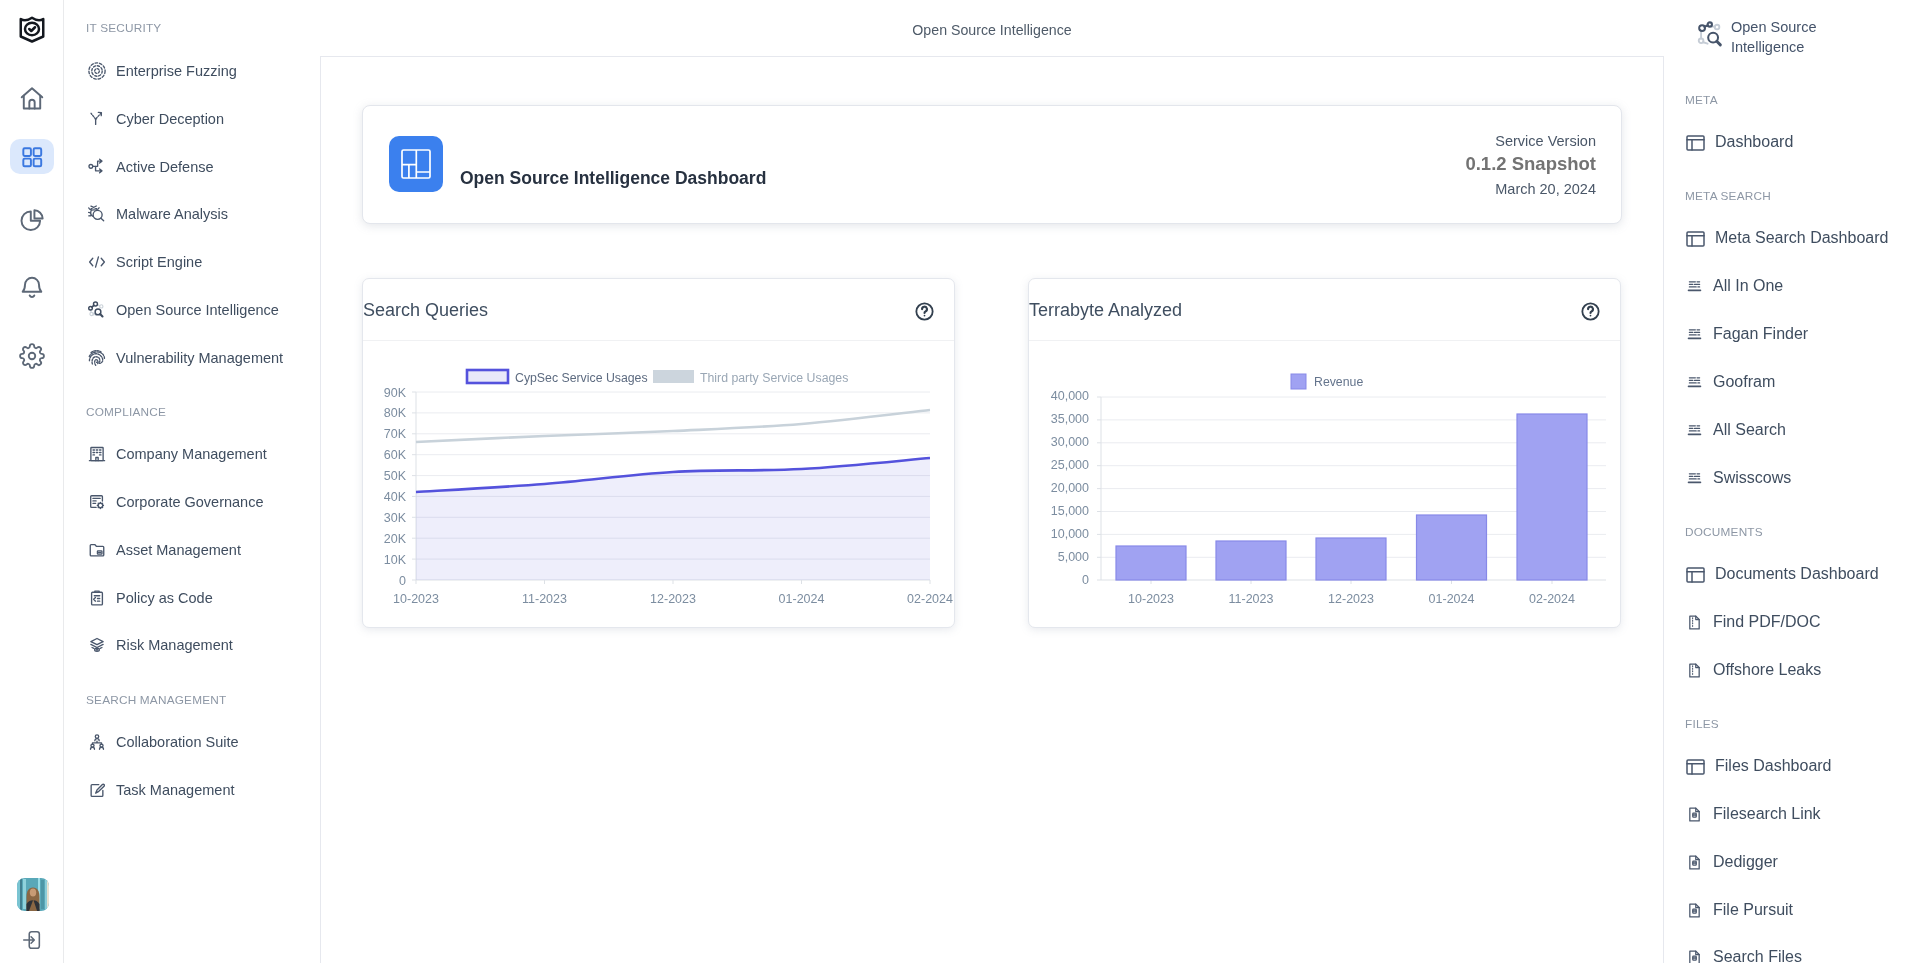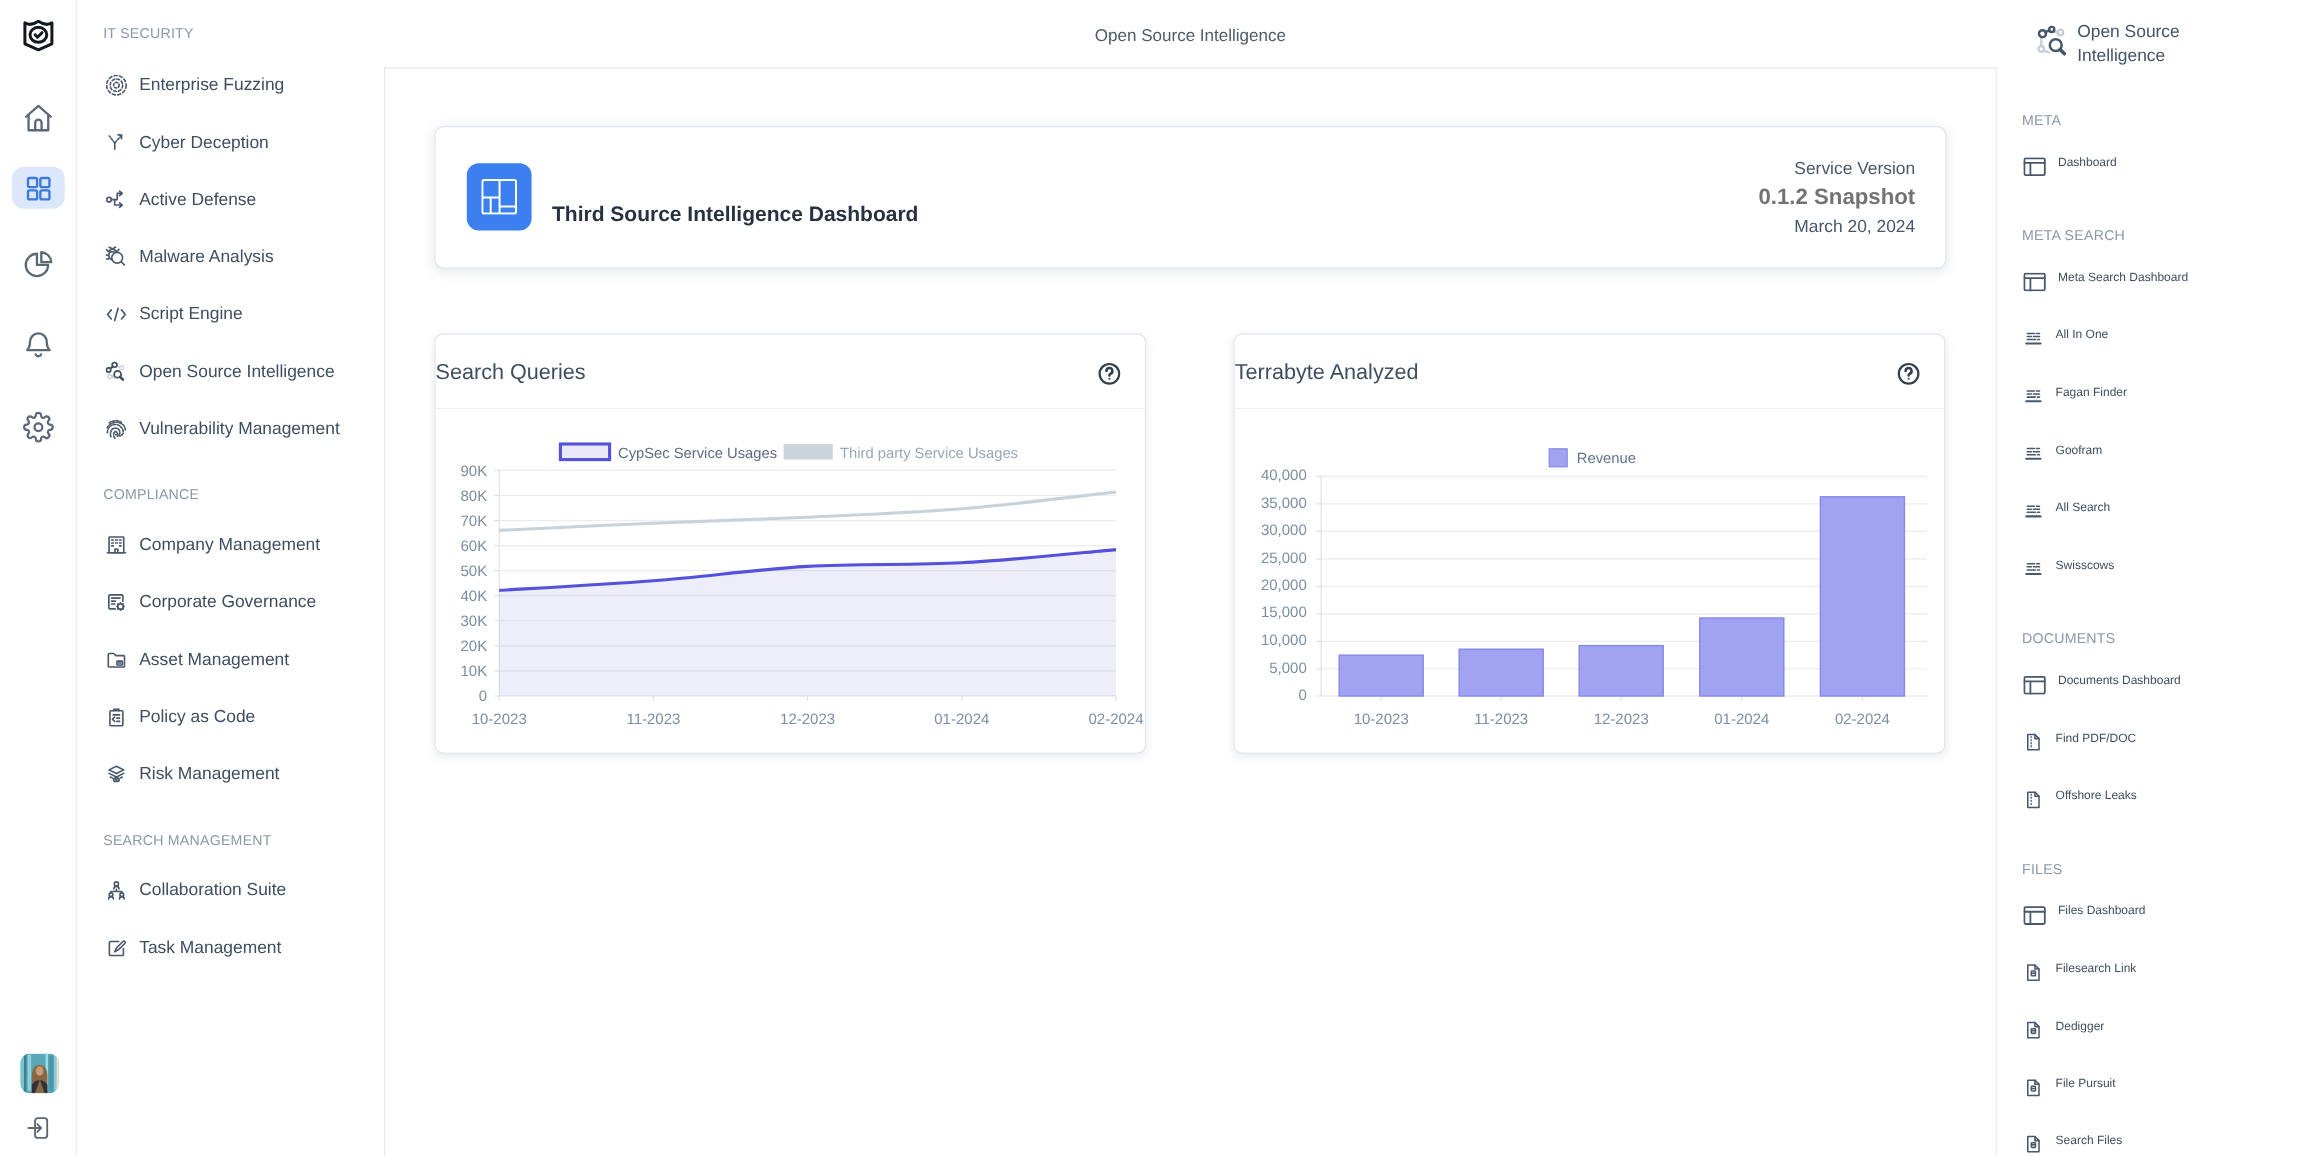--- a/index.html
+++ b/index.html
@@ -42,22 +42,22 @@
 .ctitle { position:absolute; top:21px; left:0; right:0; text-align:left;
   font-size:18px; color:#3f4e60; }
 .cdiv { position:absolute; top:61px; left:0; right:0; height:1px; background:#f0f1f3; }
 .help { position:absolute; top:23px; right:20px; width:19px; height:19px; }
 
 #rightbar { position:absolute; left:1664px; top:0; width:256px; height:963px; background:#fff; }
 #rgutter { position:absolute; left:1913px; top:0; width:7px; height:963px;
   background:#f4f5f7; border-left:1px solid #ebecf0; }
 #rbhead { position:absolute; left:67px; top:17px; font-size:14.5px; color:#44536a; line-height:20px; }
 .rhead { position:absolute; left:21px; color:#8d97a5; font-size:11.8px; letter-spacing:0.2px; white-space:nowrap; }
-.ritem { position:absolute; left:22px; height:24px; display:flex; align-items:flex-start;
-  color:#3f4d5f; font-size:10px; white-space:nowrap; }
+.ritem { position:absolute; left:22px; height:24px; display:flex; align-items:center;
+  color:#3f4d5f; font-size:16px; white-space:nowrap; }
 .ritem svg { margin-right:10px; flex:none; }
 svg.str { fill:none; stroke:#4a576c; stroke-width:1.5; stroke-linecap:round; stroke-linejoin:round; }
 </style>
 </head>
 <body>
 
 <div id="toptitle">Open Source Intelligence</div>
 
 <div id="iconbar">
   <svg class="ic" style="top:14px" width="30" height="30" viewBox="0 0 24 24" fill="none" stroke="#14181f" stroke-width="2" stroke-linecap="round" stroke-linejoin="round">
@@ -233,21 +233,21 @@
 </div>
 
 <div id="mainpanel">
   <div id="infocard">
     <div id="infoicon">
       <svg style="position:absolute;left:12px;top:13px" width="30" height="30" viewBox="0 0 30 30" fill="none" stroke="#fff" stroke-width="1.7" stroke-linejoin="miter">
         <rect x="1" y="1" width="28" height="28" rx="1.5"></rect>
         <path d="M15.3 1 V29 M1 15.6 H15.3 M7.9 15.6 V29 M15.3 23 H29"></path>
       </svg>
     </div>
-    <div id="infotitle">Third Source Intelligence Dashboard</div>
+    <div id="infotitle">Open Source Intelligence Dashboard</div>
     <div id="infosv">Service Version<b>0.1.2 Snapshot</b>March 20, 2024</div>
   </div>
   <div class="chartcard" id="card1">
     <div class="ctitle">Search Queries</div>
     <svg class="help" viewBox="0 0 24 24" fill="none" stroke="#33404f" stroke-width="2.3" stroke-linecap="round">
         <circle cx="12" cy="12" r="10.3"></circle>
         <path d="M8.9 9 a3.1 3.1 0 1 1 4.3 2.9 c-0.9 0.4 -1.2 0.9 -1.2 1.9" stroke-width="2.7"></path>
         <circle cx="12" cy="17.2" r="1.1" fill="#33404f" stroke="none"></circle>
       </svg>
     <div class="cdiv"></div>

